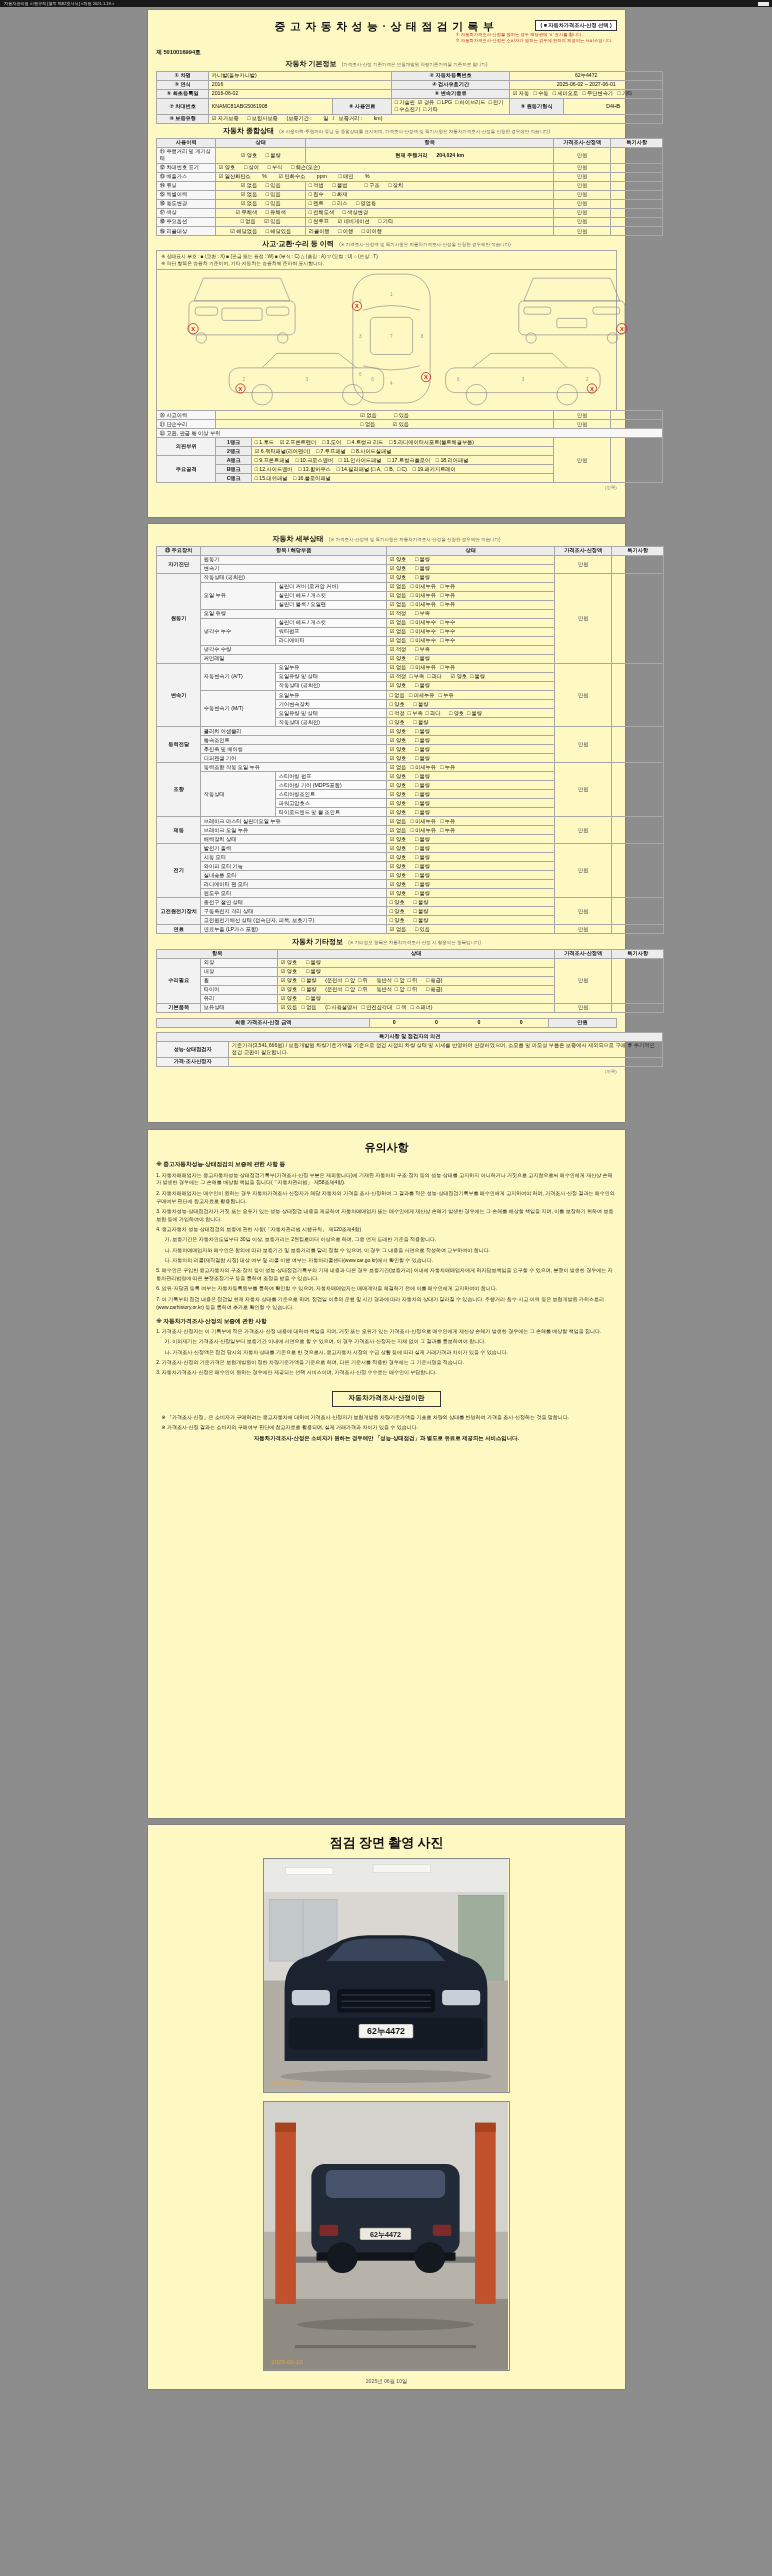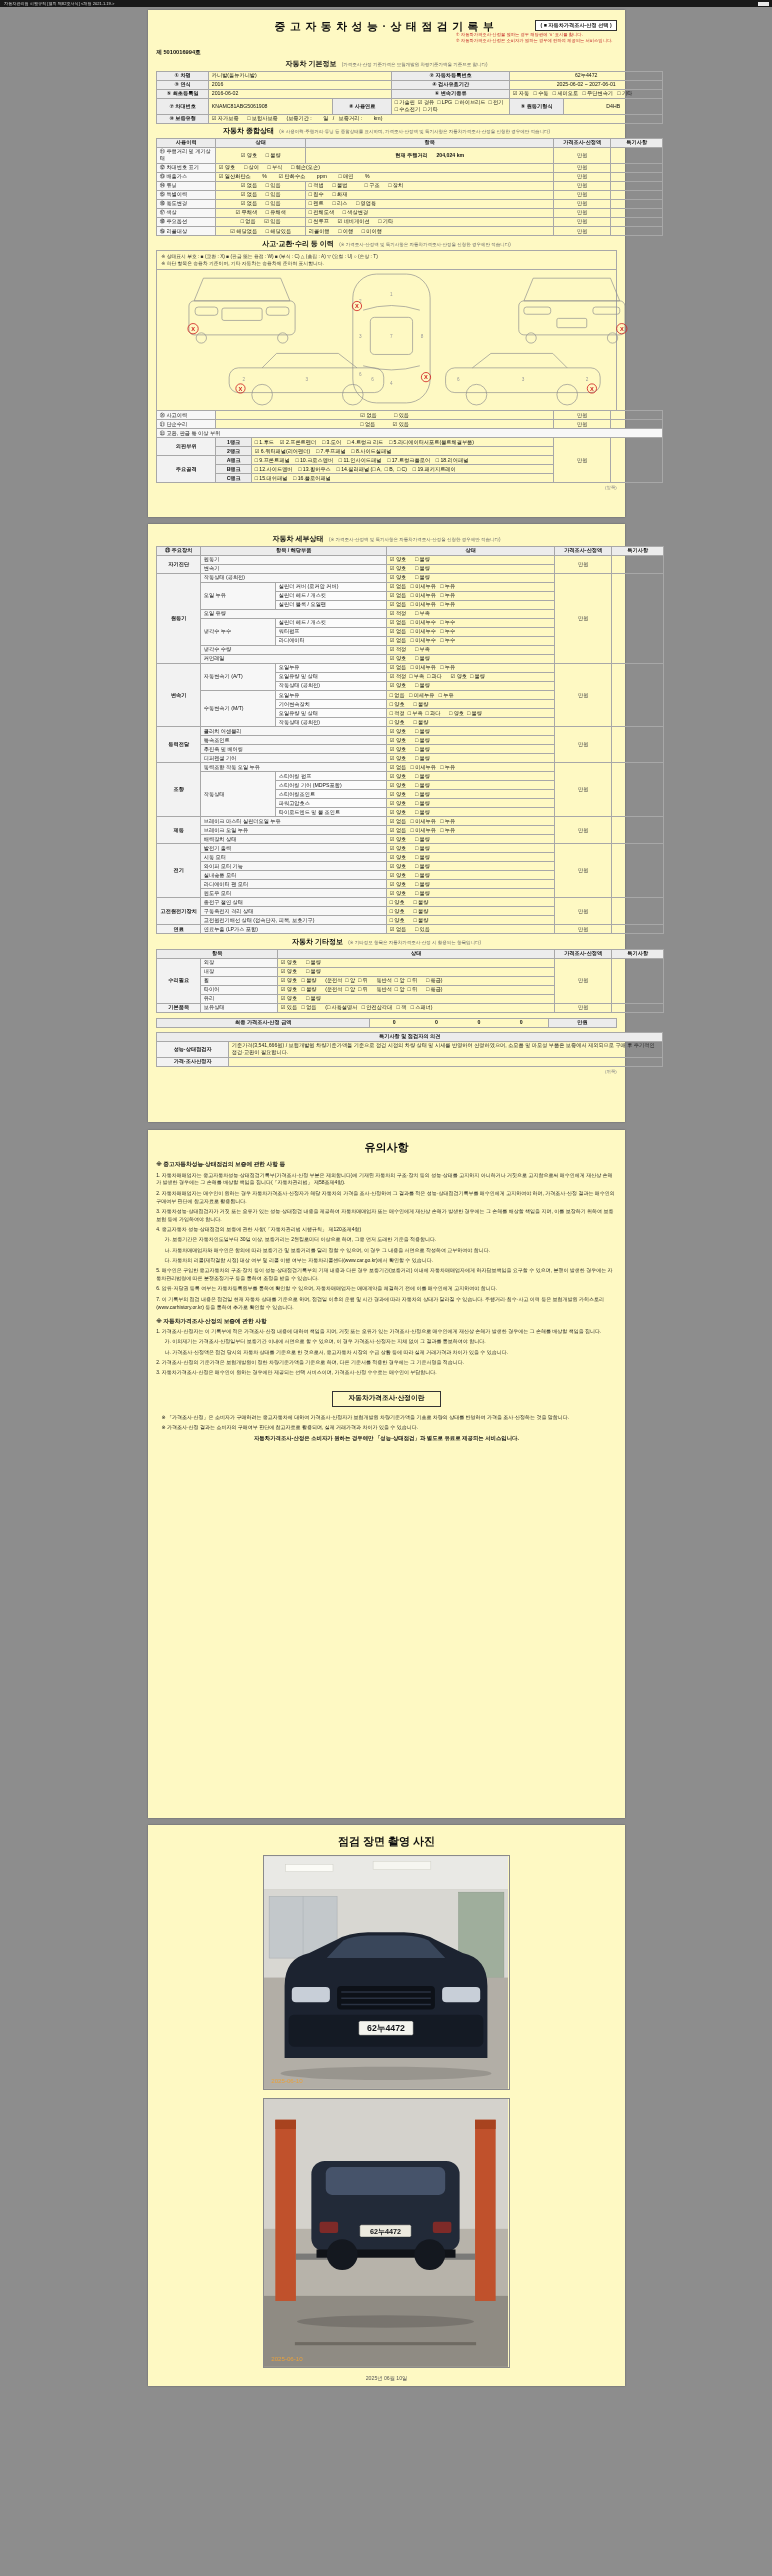--- a/index.html
+++ b/index.html
@@ -37,21 +37,21 @@
   .diagram-box{border:0.5px solid #a8a8a8;border-bottom:none;padding:2.1px 0;}
   .pgnote{font-size:4.4px;color:#888;text-align:right;margin-top:2.1px;}
   .final-t{width:278px;margin:5.2px auto 4.1px;}
   .notice-title{text-align:center;font-weight:bold;font-size:11px;margin:3.1px 0 6.2px;}
   .notice-sub{font-weight:bold;font-size:5.7px;margin:6.2px 0 2.1px;}
   .np{font-size:5px;line-height:1.55;margin:2.6px 0;color:#1a1a1a;white-space:pre-wrap;}
   .pb{margin:13.4px auto 4.1px;text-align:center;}
   .pb-title{display:inline-block;border:0.8px solid #333;padding:2.6px 15.5px;font-weight:bold;font-size:6.7px;margin-bottom:5.2px;}
   .pb-line{font-size:5px;line-height:1.5;margin:2.1px 5.2px;text-align:left;white-space:pre-wrap;}
   .pb-bold{font-weight:bold;font-size:5.4px;margin-top:4.1px;}
-  .photo-title{text-align:center;font-weight:bold;font-size:11px;margin:2.1px 0 6.2px;}
+  .photo-title{text-align:center;font-weight:bold;font-size:13px;margin:2.1px 0 6.2px;font-family:Liberation Serif, serif;}
   .photo-frame{width:245px;margin:0 auto 7.2px;border:0.5px solid #8a8a8a;font-size:0;}
   .photo-caption{text-align:center;font-size:5.2px;color:#555;margin-top:1px;}
   .sig-title{text-align:center;font-weight:bold;font-size:7.7px;margin:4.1px 0 7.2px;}
   .sig-line{font-size:5.4px;line-height:1.7;margin:2.1px 12.4px;text-align:center;}
   .sig-date{font-size:5.4px;text-align:center;margin-top:6.2px;font-weight:bold;}
   svg .oline{fill:none;stroke:#8f8f8f;stroke-width:1.3;}
   svg .num{fill:#9a9a9a;font-size:9px;}
   svg .mark{fill:#d01f1f;font-size:11px;font-weight:bold;}
   svg .markc{fill:none;stroke:#d01f1f;stroke-width:1.6;}
 </style>

